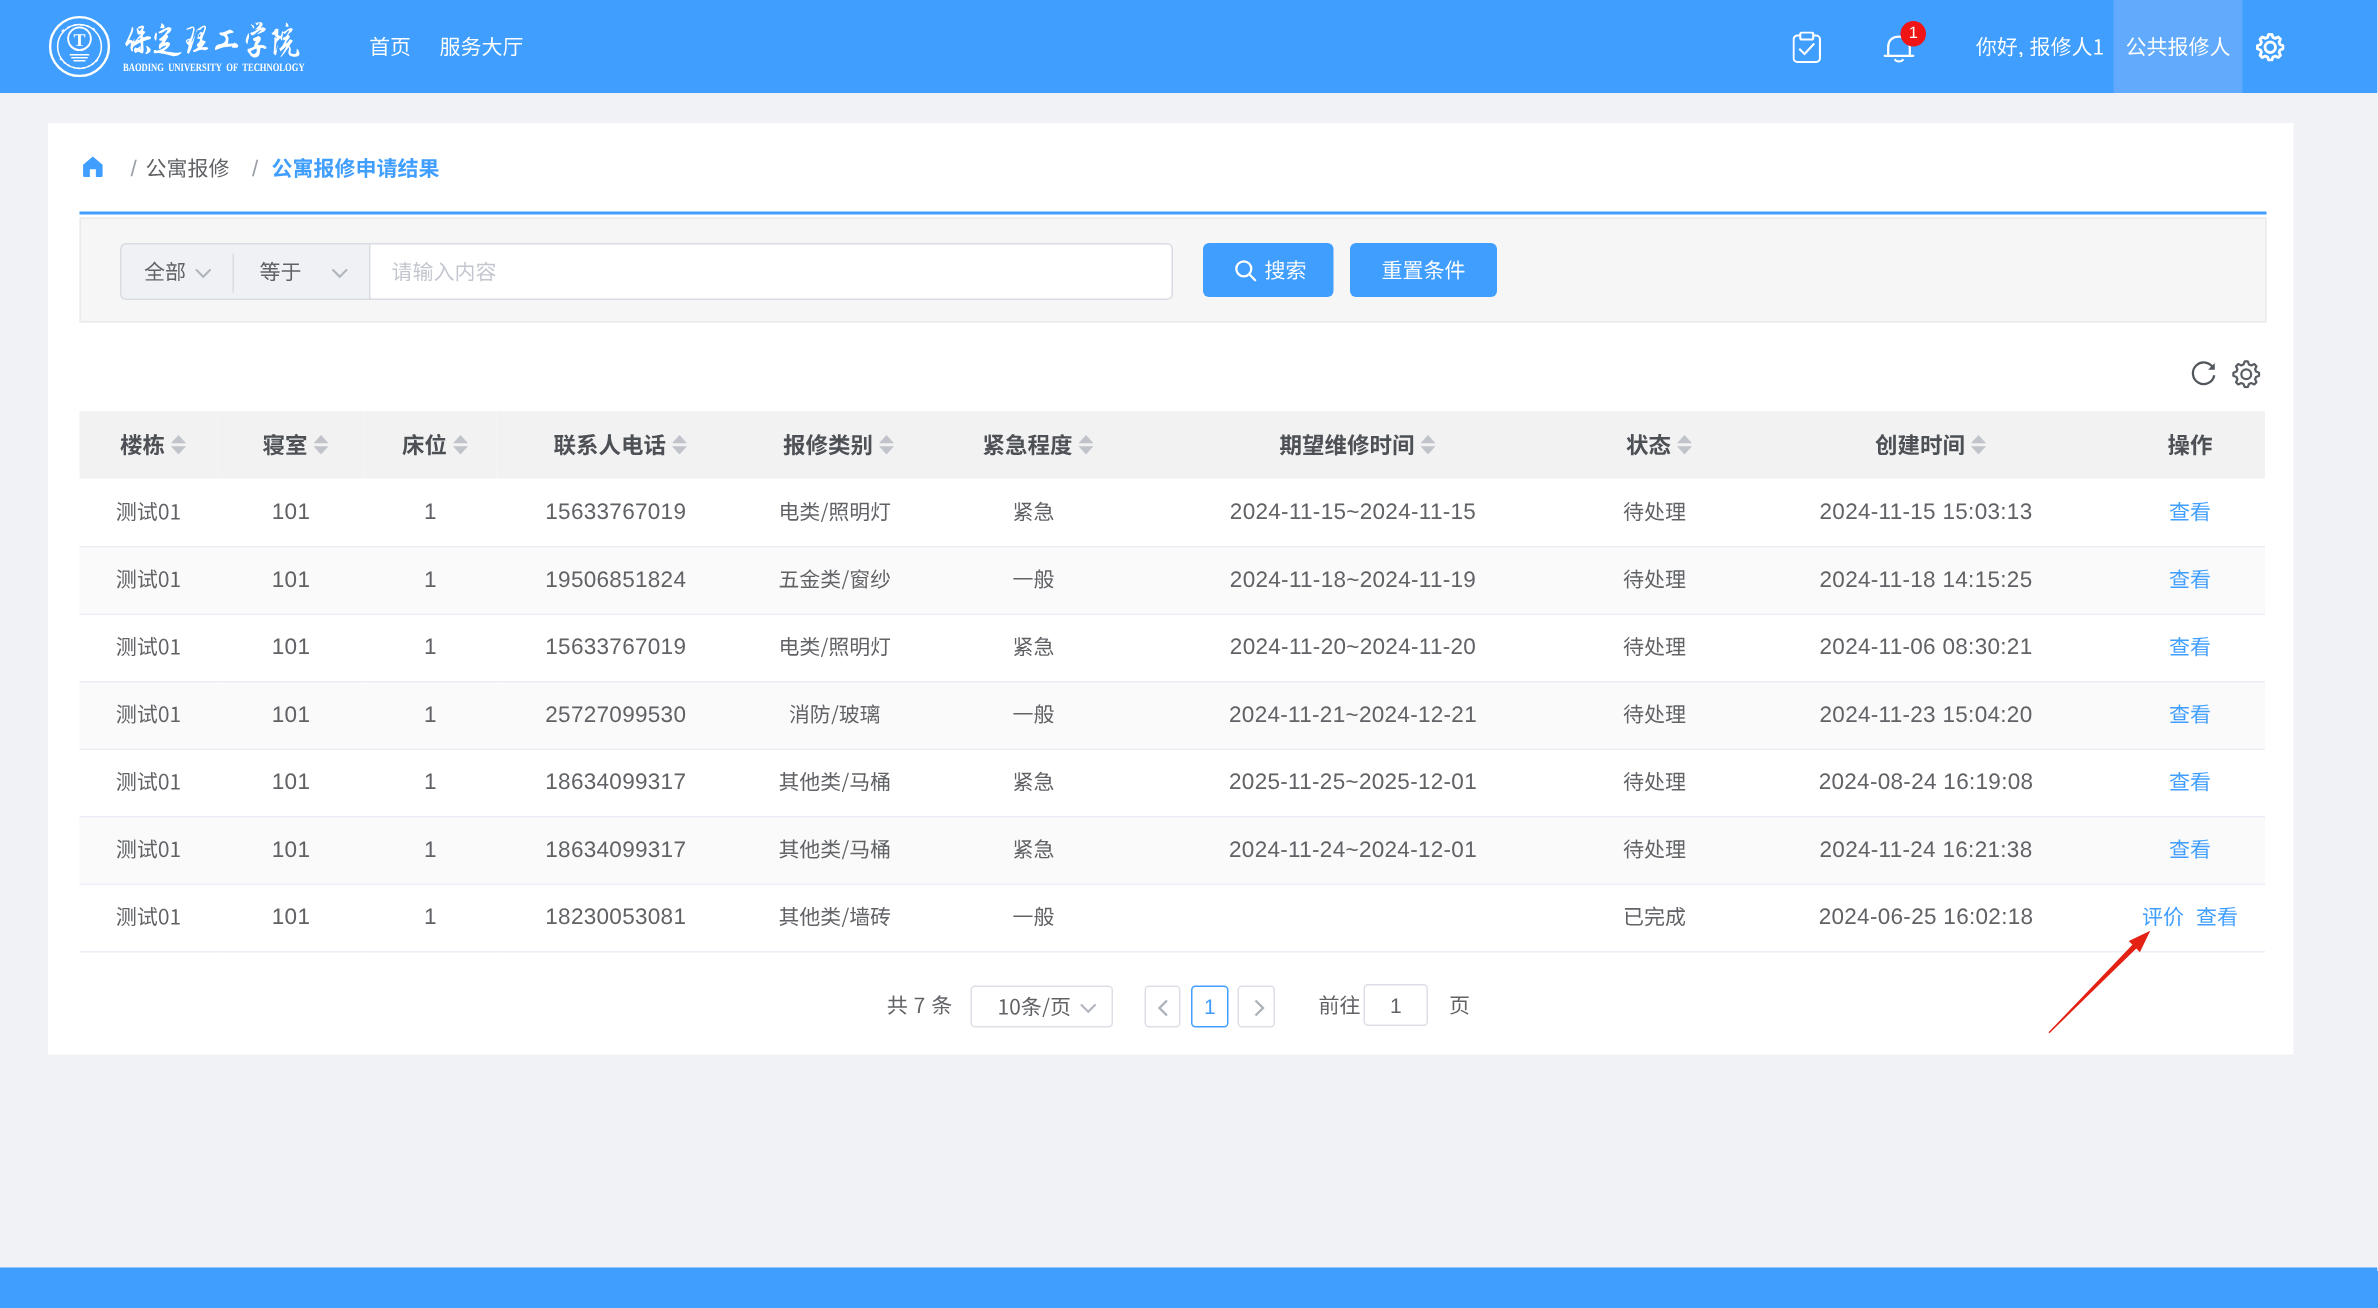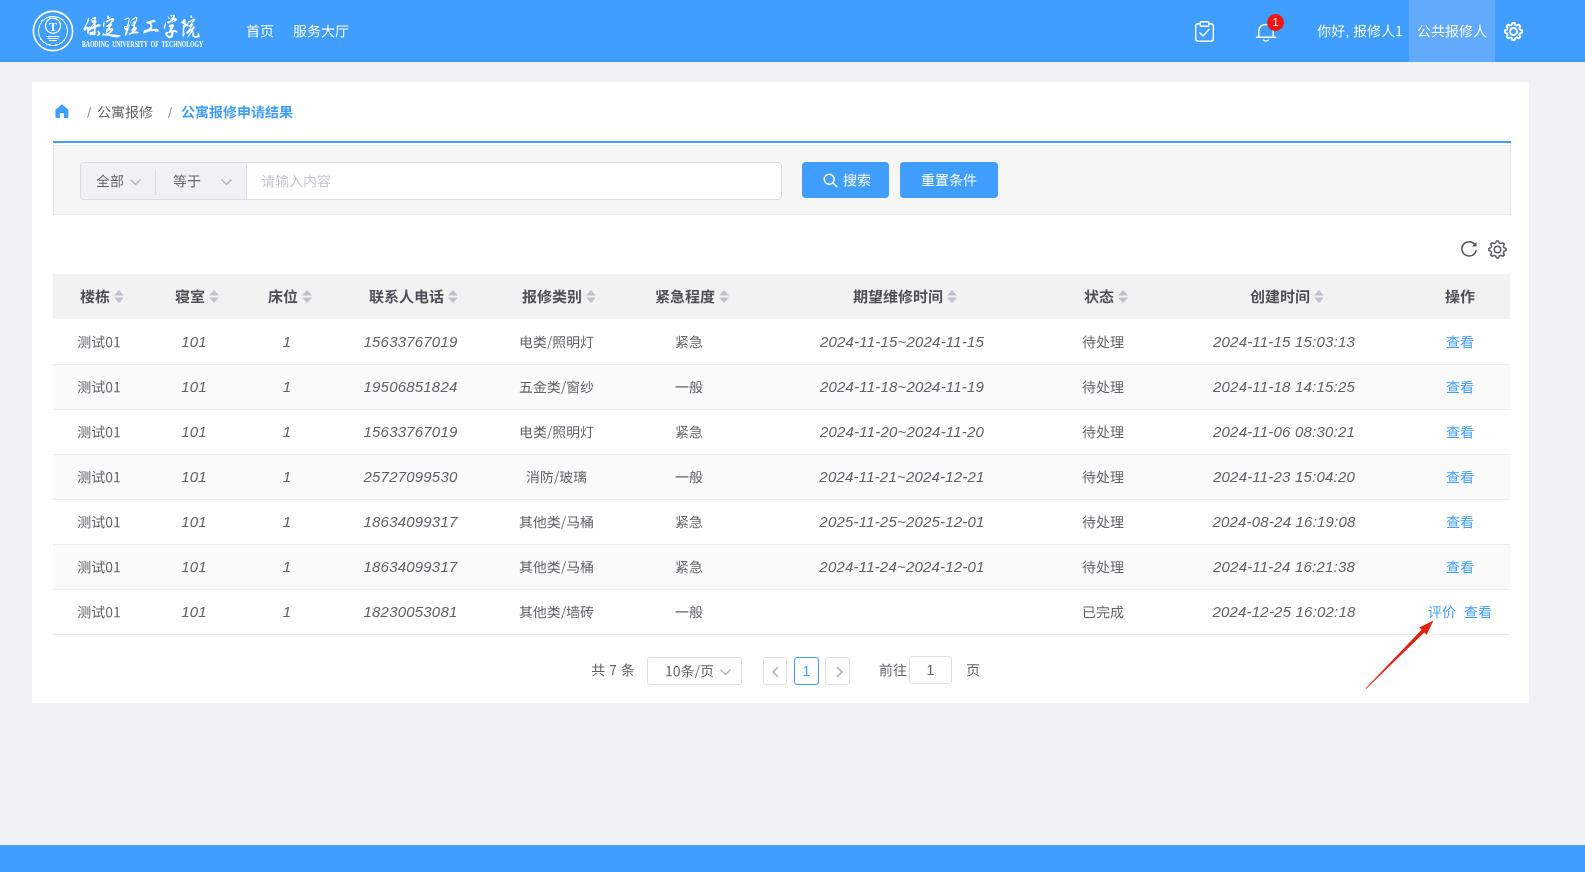--- a/index.html
+++ b/index.html
@@ -7,21 +7,21 @@
 .nav { position:absolute; left:0; top:0; width:1585px; height:62px; background:#409eff; color:#fff; }
 .card { position:absolute; left:32px; top:82px; width:1497px; height:621px; background:#fff; }
 .blue-line { position:absolute; left:21px; top:58.5px; width:1458px; height:2.5px; background:#409eff; }
 .panel { position:absolute; left:21px; top:63px; width:1458px; height:70px; background:#f6f6f7; border:1px solid #e8eaed; }
 .grp { position:absolute; left:26px; top:16px; width:166px; height:38px; background:#eff1f4; border:1px solid #d9dce3; border-right:none; border-radius:4px 0 0 4px; }
 .inp { position:absolute; left:192px; top:16px; width:536px; height:38px; background:#fff; border:1px solid #d9dce3; border-radius:0 4px 4px 0; }
 .btn { position:absolute; top:16px; height:36px; background:#409eff; border-radius:4px; color:#fff; text-align:center; }
 .tbl { position:absolute; left:21px; top:192px; width:1457px; border-collapse:collapse; table-layout:fixed; }
 .tbl th { height:45px; background:#f2f2f3; font-weight:bold; }
 .tbl td { height:45px; text-align:center; border-bottom:1px solid #ebeef5; color:#606266; }
-.tbl td.n { font-size:15px; letter-spacing:0.2px;font-style:italic; }
+.tbl td.n { font-size:15px; letter-spacing:0.2px; }
 .tbl tr.st td { background:#fafafa; }
 .hc { display:flex; align-items:center; justify-content:center; color:#4d5156; }
 .hc svg.ca { margin-left:4px; }
 .pgbox { position:absolute; top:575px; height:28px; border:1px solid #dcdfe6; border-radius:3px; background:#fff; }
 .foot { position:absolute; left:0; top:845px; width:1585px; height:27px; background:#409eff; }
 </style></head>
 <body>
 <svg width="0" height="0" style="position:absolute">
 <defs>
 <symbol id="shouye" viewBox="0 0 28.00 14">
@@ -507,21 +507,21 @@
 <td><svg class="z" style="" width="75" height="14" viewBox="0 0 75.49 14">
               <use href="#qiangzhuan"></use>
             </svg></td>
           <td><svg class="z" style="" width="28" height="14" viewBox="0 0 28.00 14">
               <use href="#yiban"></use>
             </svg></td>
           <td class="n"></td>
           <td><svg class="z" style="" width="42" height="14" viewBox="0 0 42.00 14">
               <use href="#yiwancheng"></use>
             </svg></td>
-          <td class="n">2024-12-25 16:02:18</td>
+          <td class="n">2024-06-25 16:02:18</td>
           <td><svg class="z" style="color:#409eff;" width="28" height="14" viewBox="0 0 28.00 14">
               <use href="#pingjia"></use>
             </svg><span style="display:inline-block;width:8px"></span><svg class="z" style="color:#409eff;" width="28" height="14" viewBox="0 0 28.00 14">
               <use href="#chakan"></use>
             </svg></td>
         </tr>
   </tbody>
     </table>
 
   <svg class="z" style="position:absolute;left:559px;top:581px;color:#606266;" width="44" height="14" viewBox="0 0 43.61 14">

